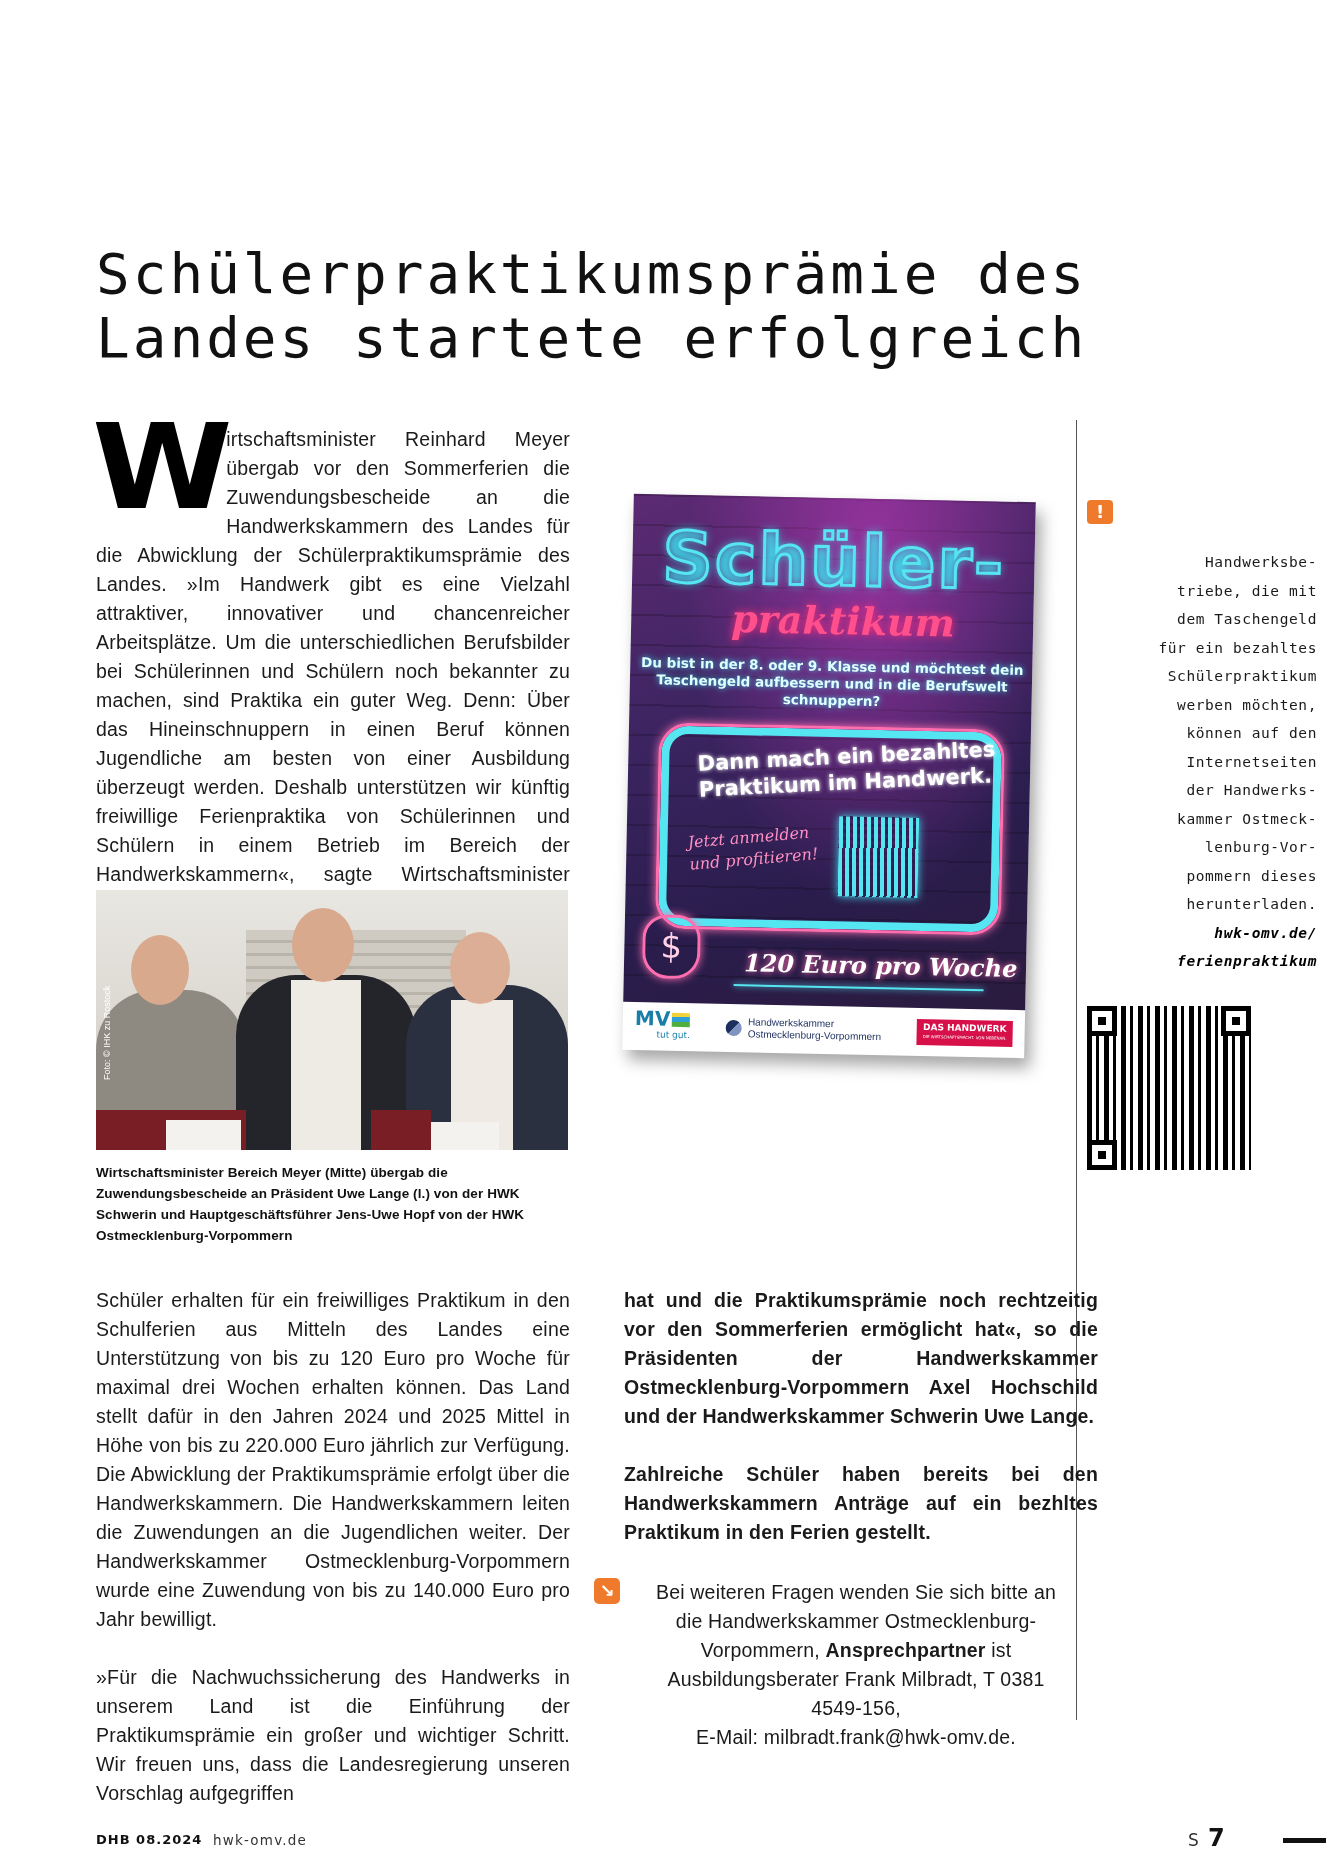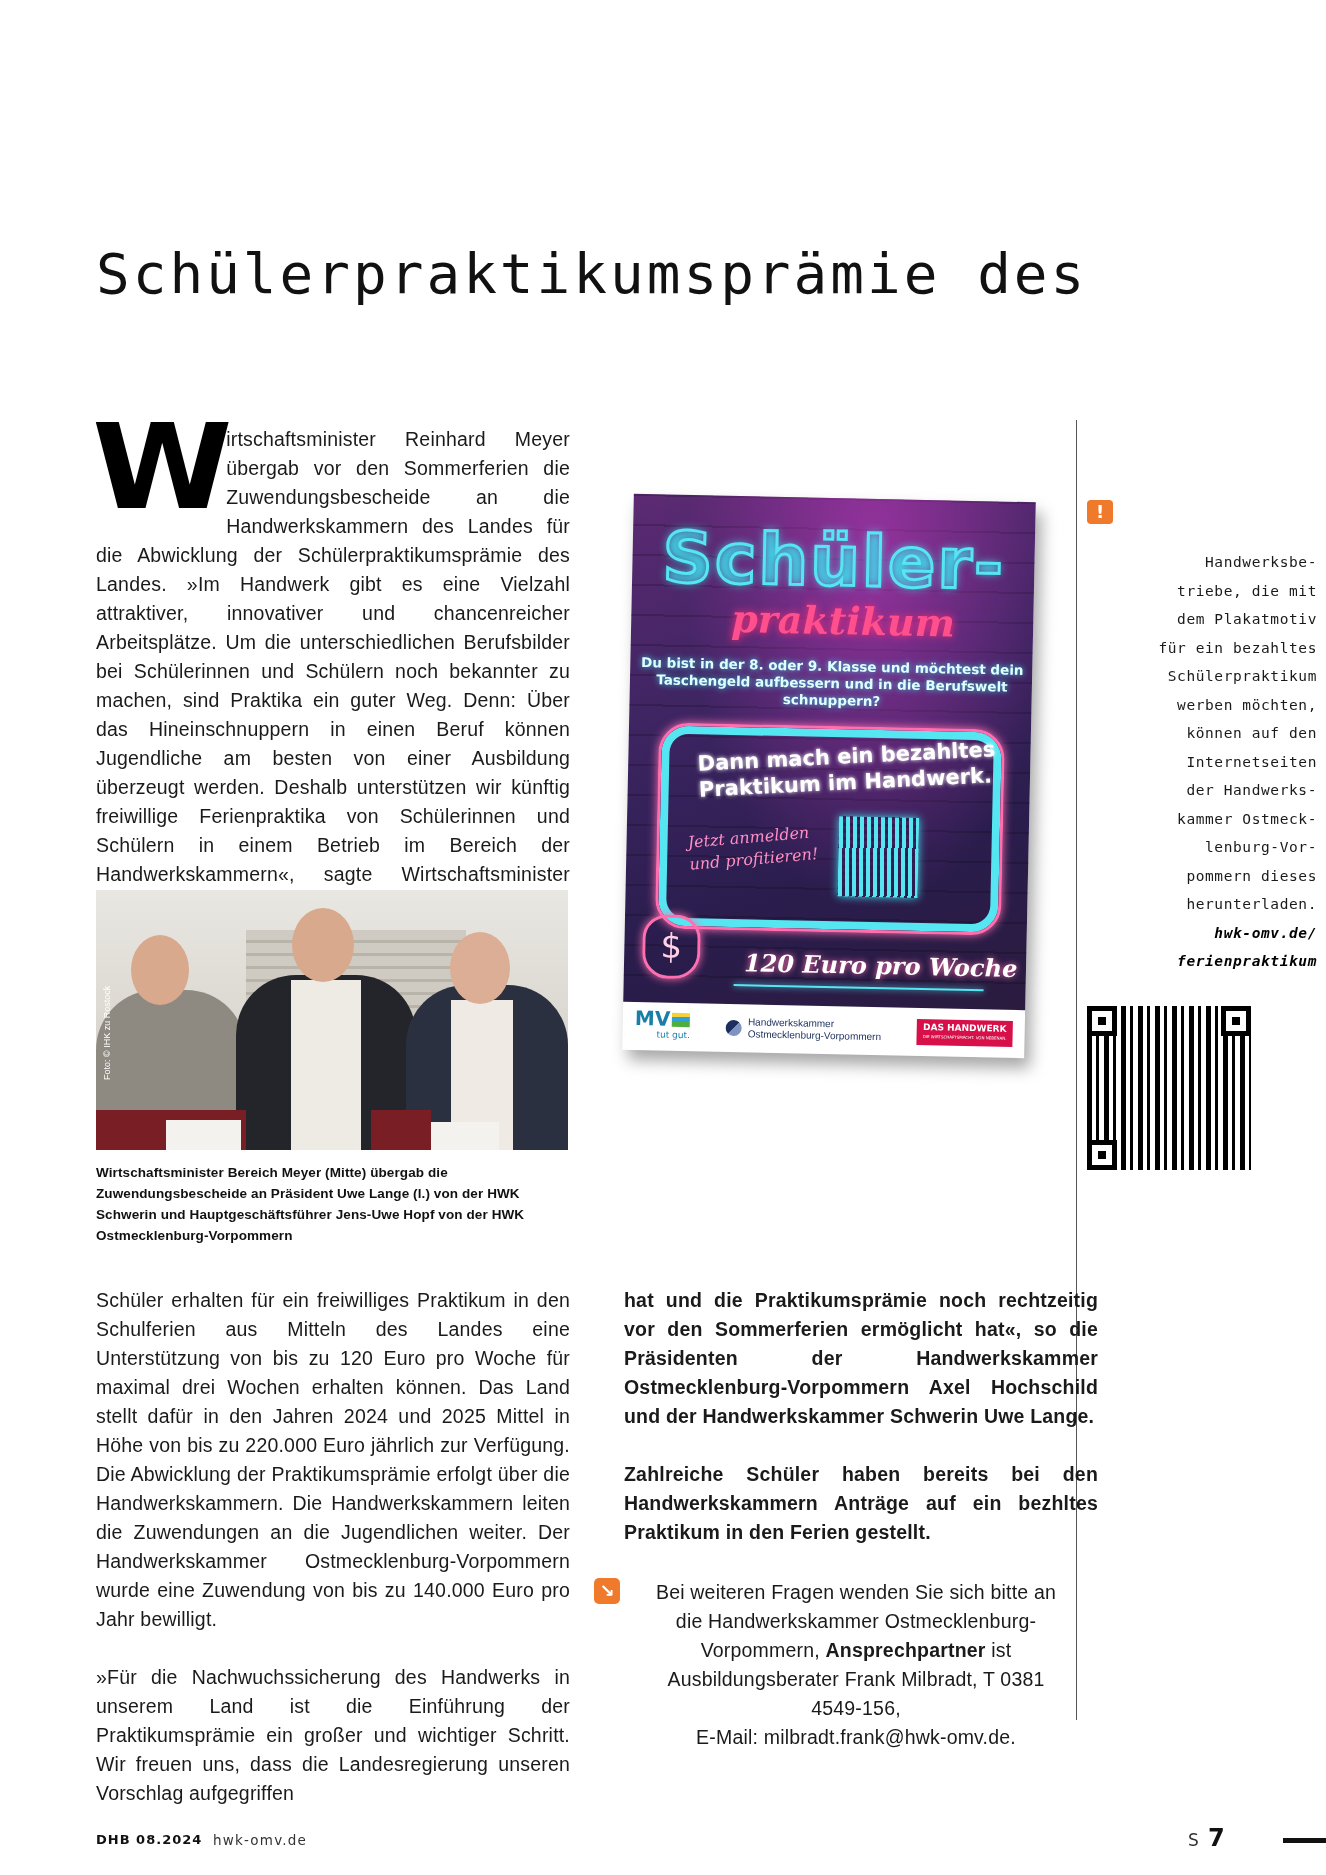--- a/index.html
+++ b/index.html
@@ -60,20 +60,21 @@
   .footer-url{left:213px;top:1832px;font-family:"DejaVu Sans",sans-serif;font-size:13.5px;letter-spacing:1.2px;color:#333;}
   .page-s{left:1188px;top:1830px;font-family:"DejaVu Sans",sans-serif;font-size:17px;color:#333;}
   .page-num{left:1208px;top:1824px;font-family:"DejaVu Sans",sans-serif;font-weight:bold;font-size:24px;color:#111;}
   .page-bar{left:1283px;top:1838px;width:43px;height:5px;background:#111;}
 </style>
 </head>
 <body>
 
 <h1 class="abs title" style="margin:0;">
   <span>Schülerpraktikumsprämie des</span><br>
+  <span>Landes startete erfolgreich</span>
 </h1>
 
 <div class="abs body-text intro">
   <span class="dropcap">W</span>
   <span>irtschaftsminister Reinhard Meyer übergab vor den Sommerferien die Zuwendungsbescheide an die Handwerkskammern des Landes für die Abwicklung der Schülerpraktikumsprämie des Landes. »Im Handwerk gibt es eine Vielzahl attraktiver, innovativer und chancenreicher Arbeitsplätze. Um die unterschiedlichen Berufsbilder bei Schülerinnen und Schülern noch bekannter zu machen, sind Praktika ein guter Weg. Denn: Über das Hineinschnuppern in einen Beruf können Jugendliche am besten von einer Ausbildung überzeugt werden. Deshalb unterstützen wir künftig freiwillige Ferienpraktika von Schülerinnen und Schülern in einem Betrieb im Bereich der Handwerkskammern«, sagte Wirtschaftsminister Reinhard Meyer.</span>
 </div>
 
 <div class="abs photo">
   <div class="stairs"></div>
   <div class="person" style="left:0;width:150px;height:160px;background:#8e8a82;"></div>
@@ -128,21 +129,21 @@
       <small>DIE WIRTSCHAFTSMACHT. VON NEBENAN.</small>
     </div>
   </div>
 </div>
 
 <div class="abs sidebar-rule"></div>
 <div class="abs alert-icon">!</div>
 <div class="abs sidebar-text">
   <span class="line">Handwerksbe-</span>
   <span class="line">triebe, die mit</span>
-  <span class="line">dem Plakatmotiv</span>
+  <span class="line">dem Taschengeld</span>
   <span class="line">für ein bezahltes</span>
   <span class="line">Schülerpraktikum</span>
   <span class="line">werben möchten,</span>
   <span class="line">können auf den</span>
   <span class="line">Internetseiten</span>
   <span class="line">der Handwerks-</span>
   <span class="line">kammer Ostmeck-</span>
   <span class="line">lenburg-Vor-</span>
   <span class="line">pommern dieses</span>
   <span class="line">herunterladen.</span>

